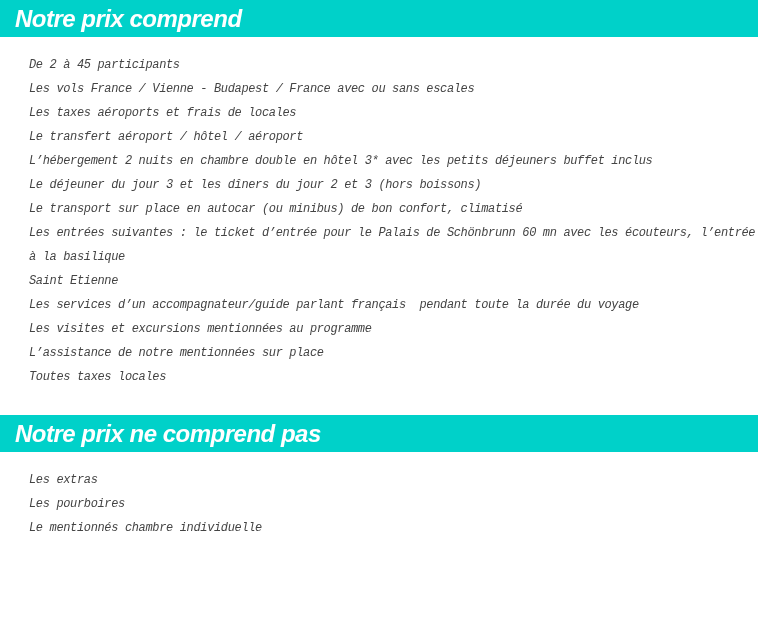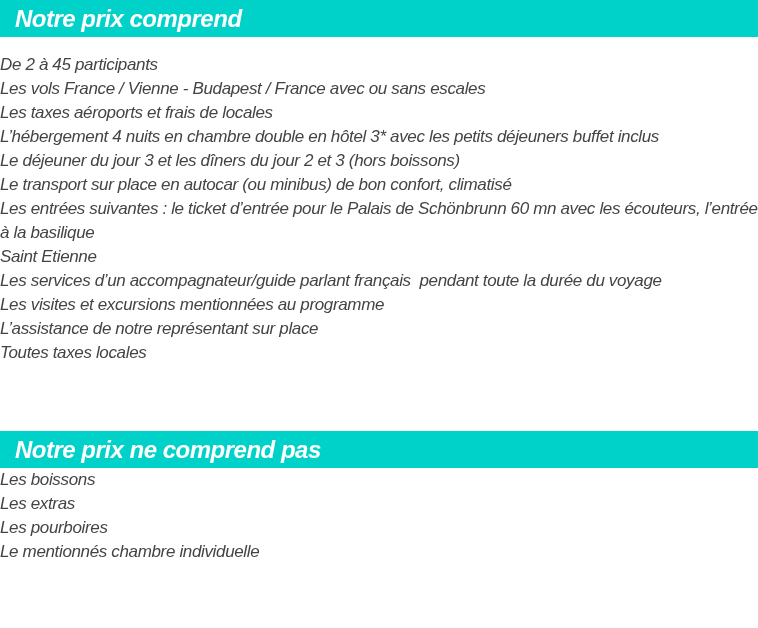--- a/index.html
+++ b/index.html
@@ -26,65 +26,66 @@
       padding-left: 15px;
       line-height: 37px;
       font-size: 24px;
       font-style: italic;
       font-weight: bold;
       color: #ffffff;
       letter-spacing: -0.5px;
       font-family: "Liberation Sans", sans-serif;
     }
     #band-included { top: 0; }
-    #band-excluded { top: 415px; margin-top: 16px; }
+    #band-excluded { top: 415px; }
     ul.item-list {
       position: absolute;
       left: 0;
       margin: 0;
       padding: 0;
       list-style: none;
       width: 758px;
     }
     #list-included { top: 53px; }
     #list-excluded { top: 468px; }
     ul.item-list li {
-      font-size: 17px;
+      font-size: 12px;
       line-height: 24px;
       font-style: italic;
       color: #444444;
       letter-spacing: -0.35px;
       white-space: pre-wrap;
-      font-family: Liberation Sans, sans-serif;
+      font-family: Liberation Mono, monospace;
+      padding-left: 29px;
     }
   </style>
 </head>
 <body>
 
 <div class="section-band" id="band-included">
   <h2>Notre prix comprend</h2>
 </div>
 
 <ul class="item-list" id="list-included">
   <li>De 2 à 45 participants</li>
   <li>Les vols France / Vienne - Budapest / France avec ou sans escales</li>
   <li>Les taxes aéroports et frais de locales</li>
-  <li>L’hébergement 4 nuits en chambre double en hôtel 3* avec les petits déjeuners buffet inclus</li>
+  <li>Le transfert aéroport / hôtel / aéroport</li>
+  <li>L’hébergement 2 nuits en chambre double en hôtel 3* avec les petits déjeuners buffet inclus</li>
   <li>Le déjeuner du jour 3 et les dîners du jour 2 et 3 (hors boissons)</li>
   <li>Le transport sur place en autocar (ou minibus) de bon confort, climatisé</li>
   <li>Les entrées suivantes : le ticket d’entrée pour le Palais de Schönbrunn 60 mn avec les écouteurs, l’entrée à la basilique</li>
   <li>Saint Etienne</li>
   <li>Les services d’un accompagnateur/guide parlant français  pendant toute la durée du voyage</li>
   <li>Les visites et excursions mentionnées au programme</li>
-  <li>L’assistance de notre représentant sur place</li>
+  <li>L’assistance de notre mentionnées sur place</li>
   <li>Toutes taxes locales</li>
 </ul>
 
 <div class="section-band" id="band-excluded">
   <h2>Notre prix ne comprend pas</h2>
 </div>
 
 <ul class="item-list" id="list-excluded">
-  <li>Les boissons</li>
   <li>Les extras</li>
   <li>Les pourboires</li>
   <li>Le mentionnés chambre individuelle</li>
 </ul>
 
 </body></html>

